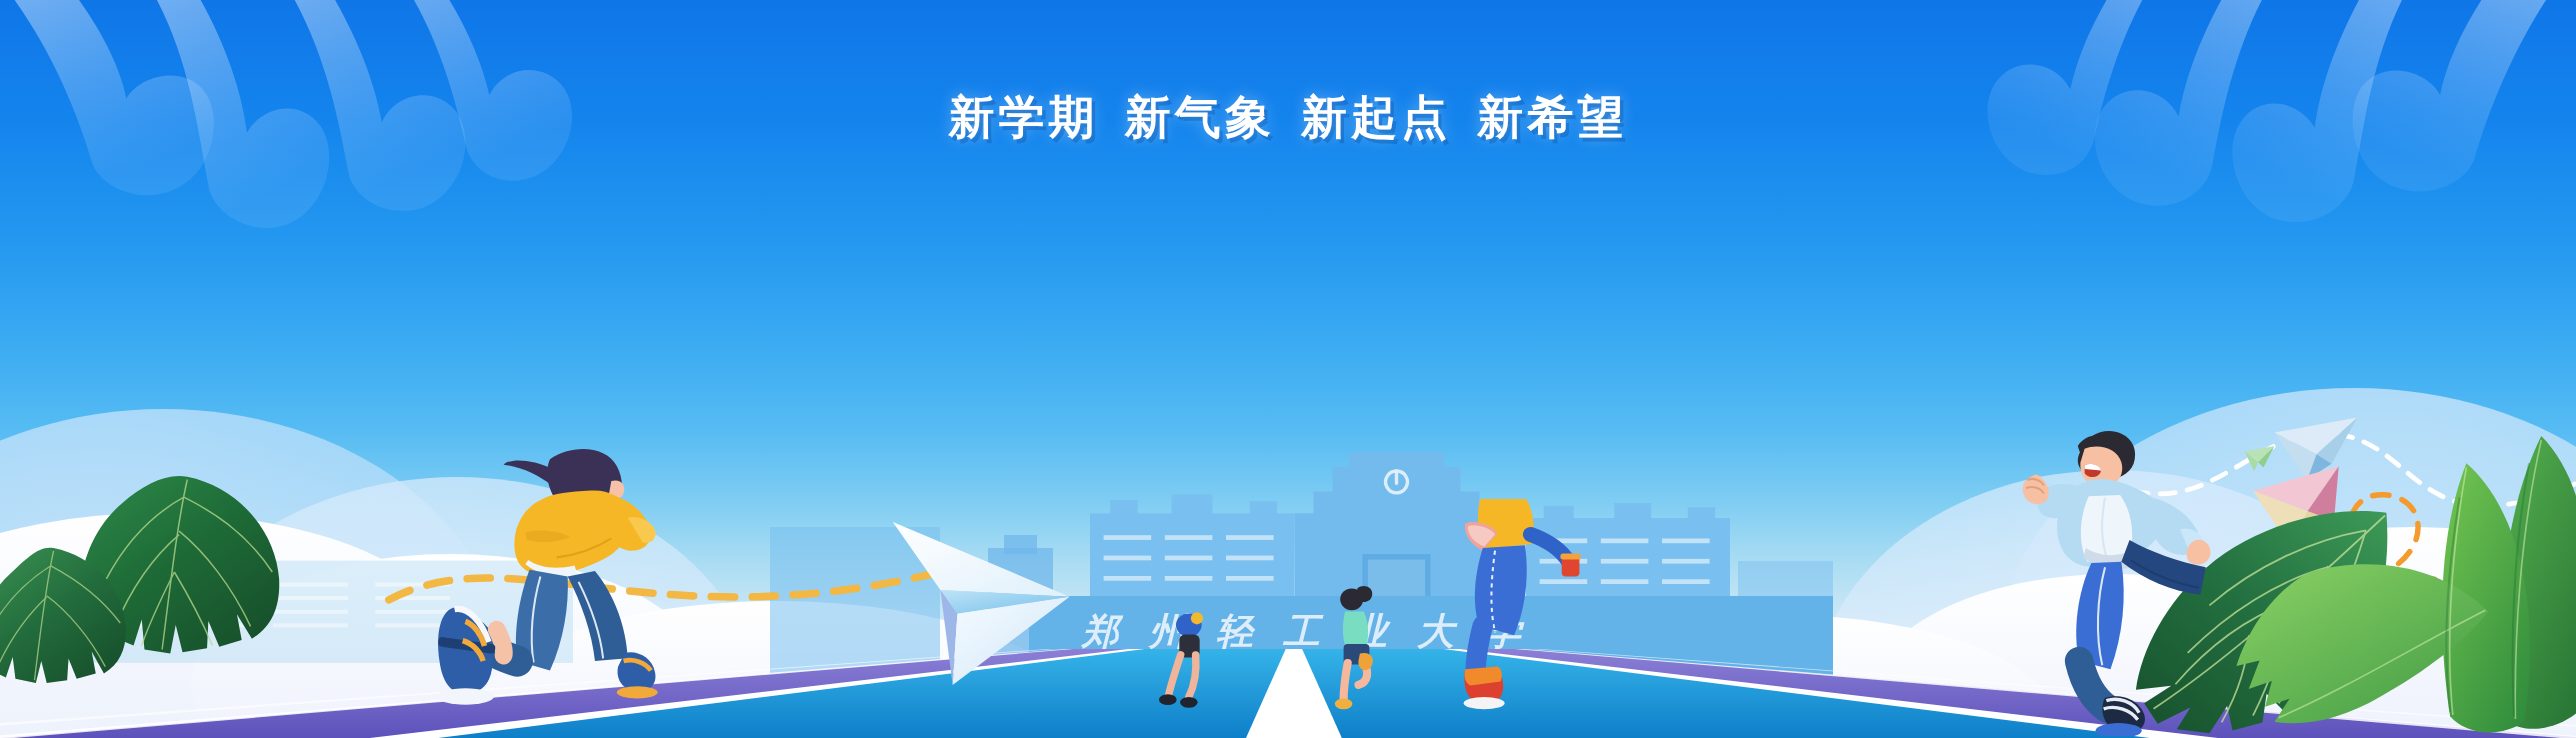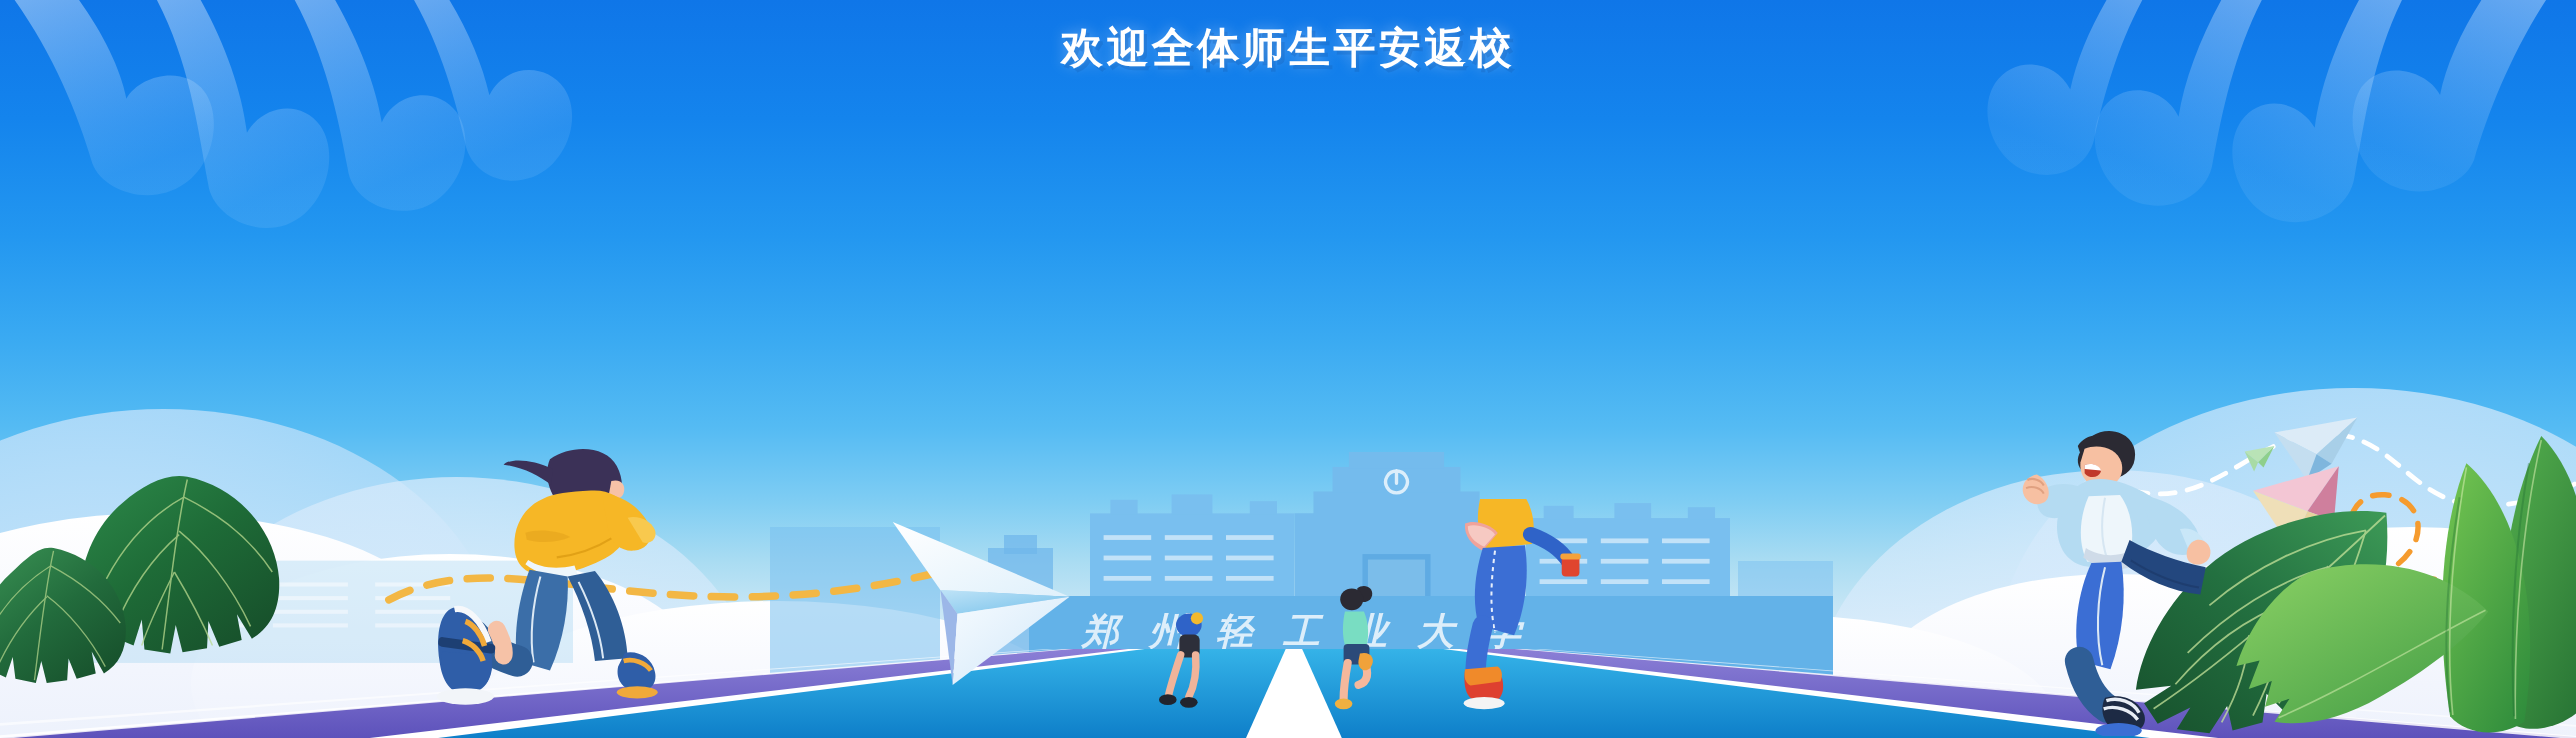--- a/index.html
+++ b/index.html
@@ -571,19 +571,21 @@
 
     <path d="M110,360 C118,394 134,418 152,430" stroke="#2f5e96" stroke-width="42" fill="none" stroke-linecap="round"></path>
 
     <path d="M148,414 C172,406 200,418 206,440 C210,458 194,468 170,464 C148,460 138,434 148,414 Z" fill="#1d2a44"></path>
     <path d="M150,418 C168,412 190,420 198,436" stroke="#e8edf5" stroke-width="5" fill="none"></path>
     <path d="M146,430 C164,424 186,432 196,446" stroke="#e8edf5" stroke-width="5" fill="none"></path>
     <ellipse cx="168" cy="462" rx="34" ry="11" fill="#3b6ed4"></ellipse>
   </svg>
 
   <div class="textblock">
-
-
-    <div class="line-sub">欢迎全体师生平安返校</div>
+    <div class="line-top">
+      <span>新学期</span><span class="gap"></span><span>新气象</span><span class="gap"></span><span>新起点</span><span class="gap"></span><span>新希望</span>
+    </div>
+
+
   </div>
 
 </div>
 
 
 </body></html>

